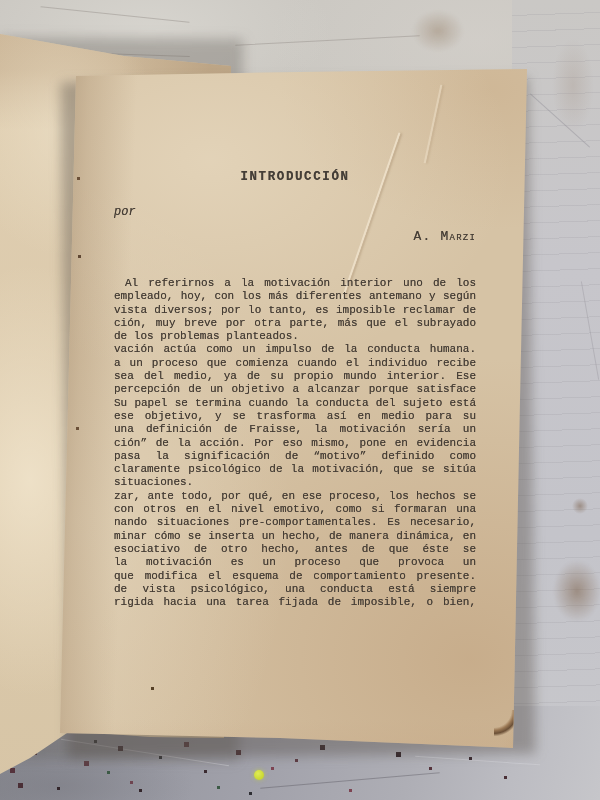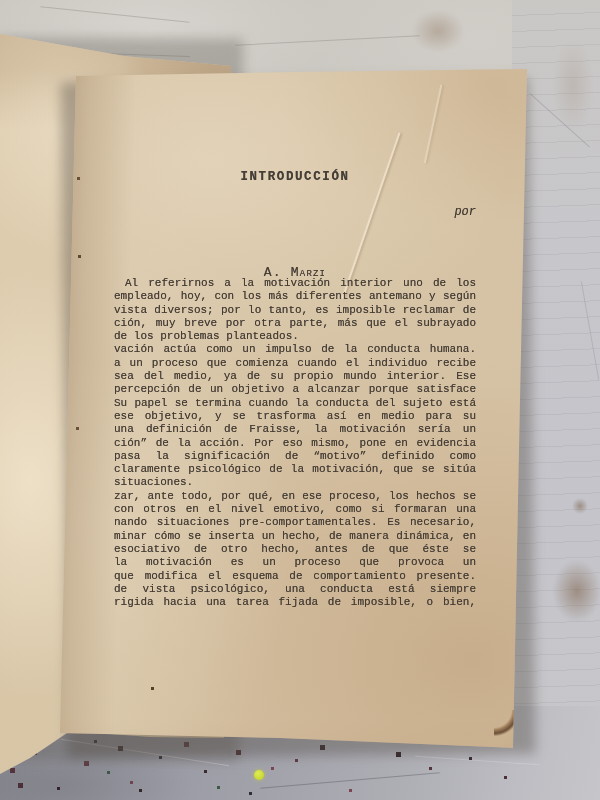--- a/index.html
+++ b/index.html
@@ -109,24 +109,24 @@
   .binding-specks{left:0;top:0;width:1px;height:1px;background:transparent;
     box-shadow:78px 178px 0 1px #6b5038, 79px 256px 0 1px #5f4733,
                77px 428px 0 1px #6b5038, 152px 688px 0 1px #554026;}
 
   
   .content{left:114px;top:0;width:362px;height:800px;color:var(--ink,#453d35);font-family:Liberation Mono, monospace;}
   .page-title{
     left:0;top:170px;width:362px;text-align:center;
     font-size:12.5px;font-weight:bold;letter-spacing:1.6px;color:#443e37;
   }
-  .byline{left:0;top:205px;width:362px;text-align:right;font-style:italic;font-size:12px;}
+  .byline{left:0;top:205px;width:362px;text-align:left;font-style:italic;font-size:12px;}
   .author{
-    left:0;top:229px;width:362px;text-align:center;
-    font-variant:small-caps;font-size:13px;letter-spacing:1.2px;margin-top:36px;
+    left:0;top:229px;width:362px;text-align:right;
+    font-variant:small-caps;font-size:13px;letter-spacing:1.2px;
   }
   .body-text{left:0;top:277px;width:362px;font-size:11px;line-height:13.3px;}
   .body-text,.page-title,.byline,.author{text-shadow:0 0 .4px rgba(69,61,53,.75);}
   .para{position:static;}
   .text-line{
     position:static;display:block;width:362px;
     text-align:justify;text-align-last:justify;
     white-space:normal;overflow:hidden;height:13.3px;
   }
   .text-line.first{text-indent:11px;}

